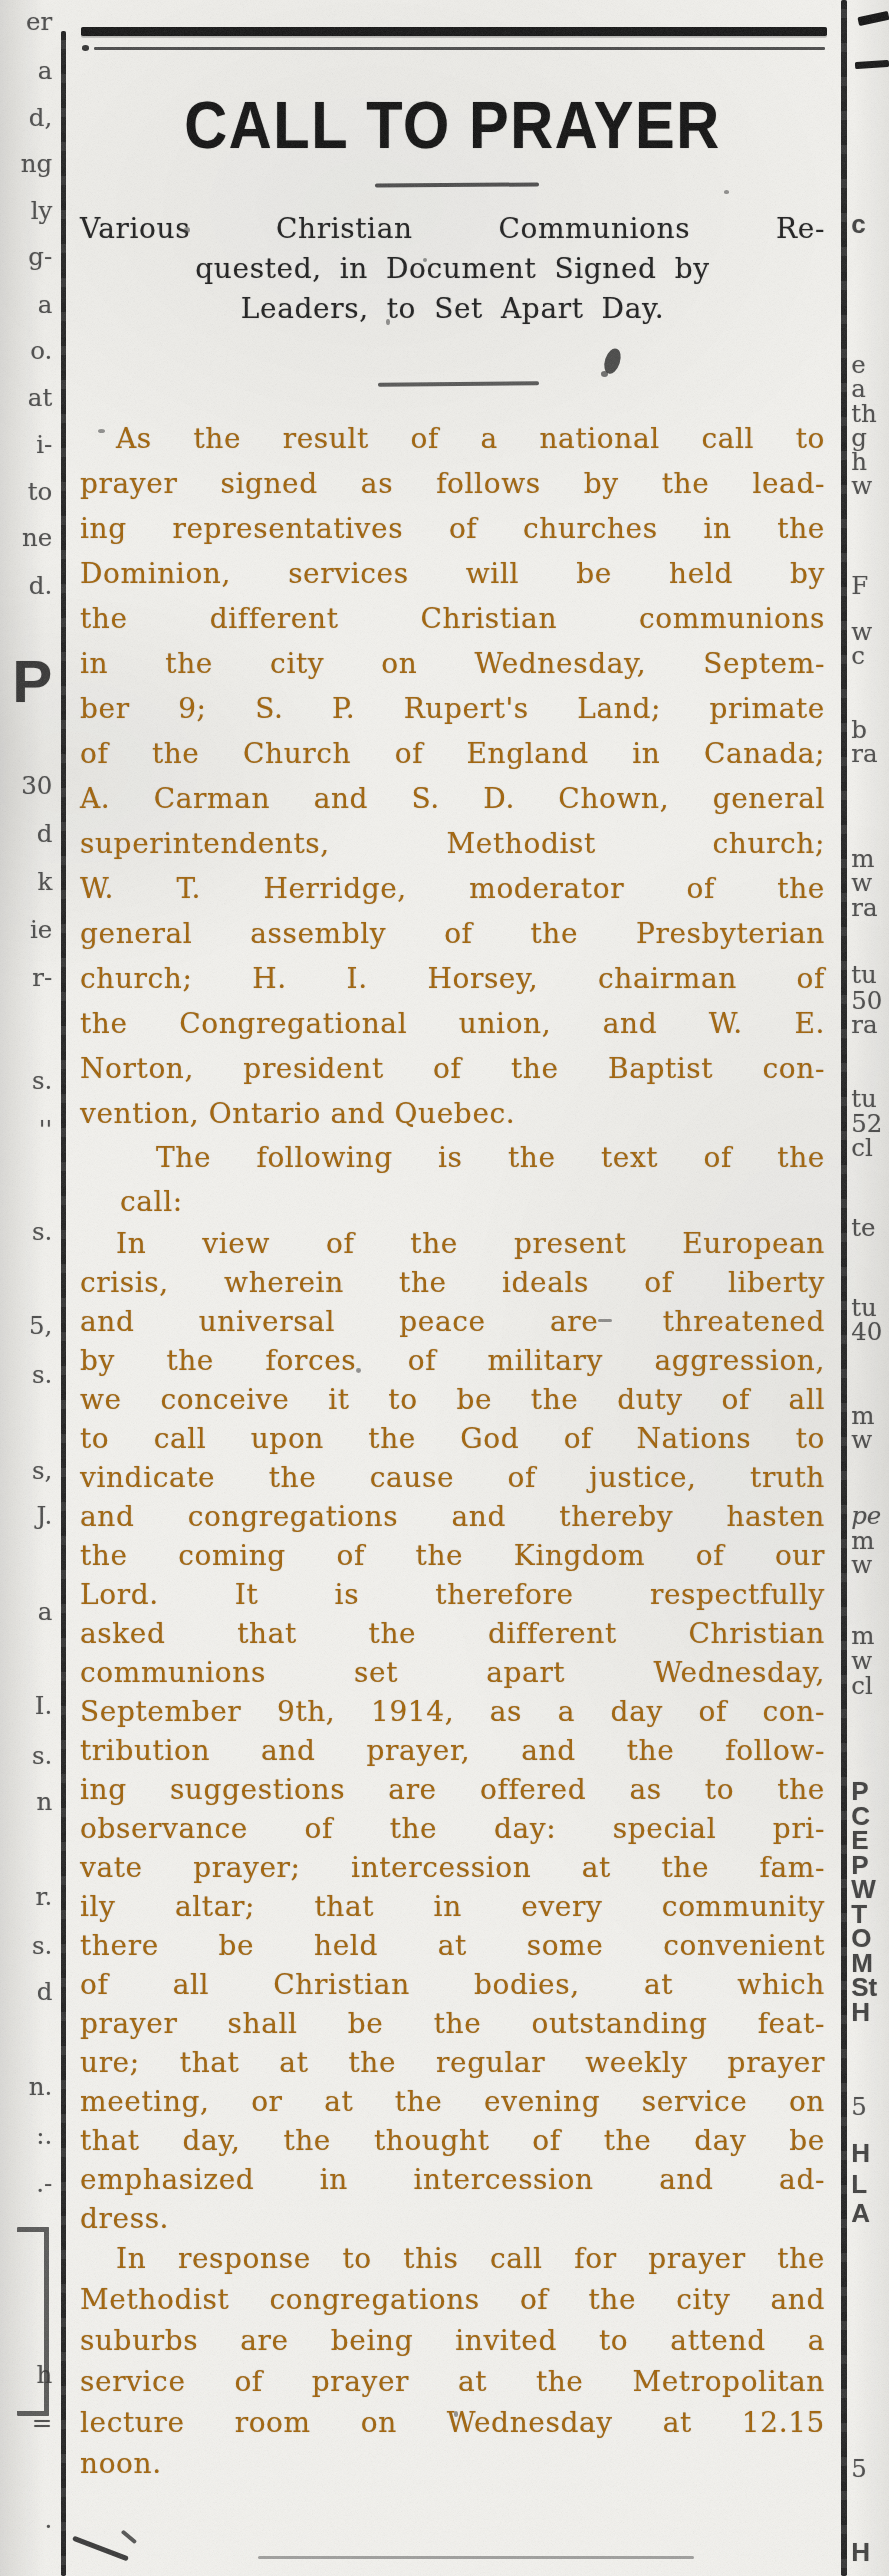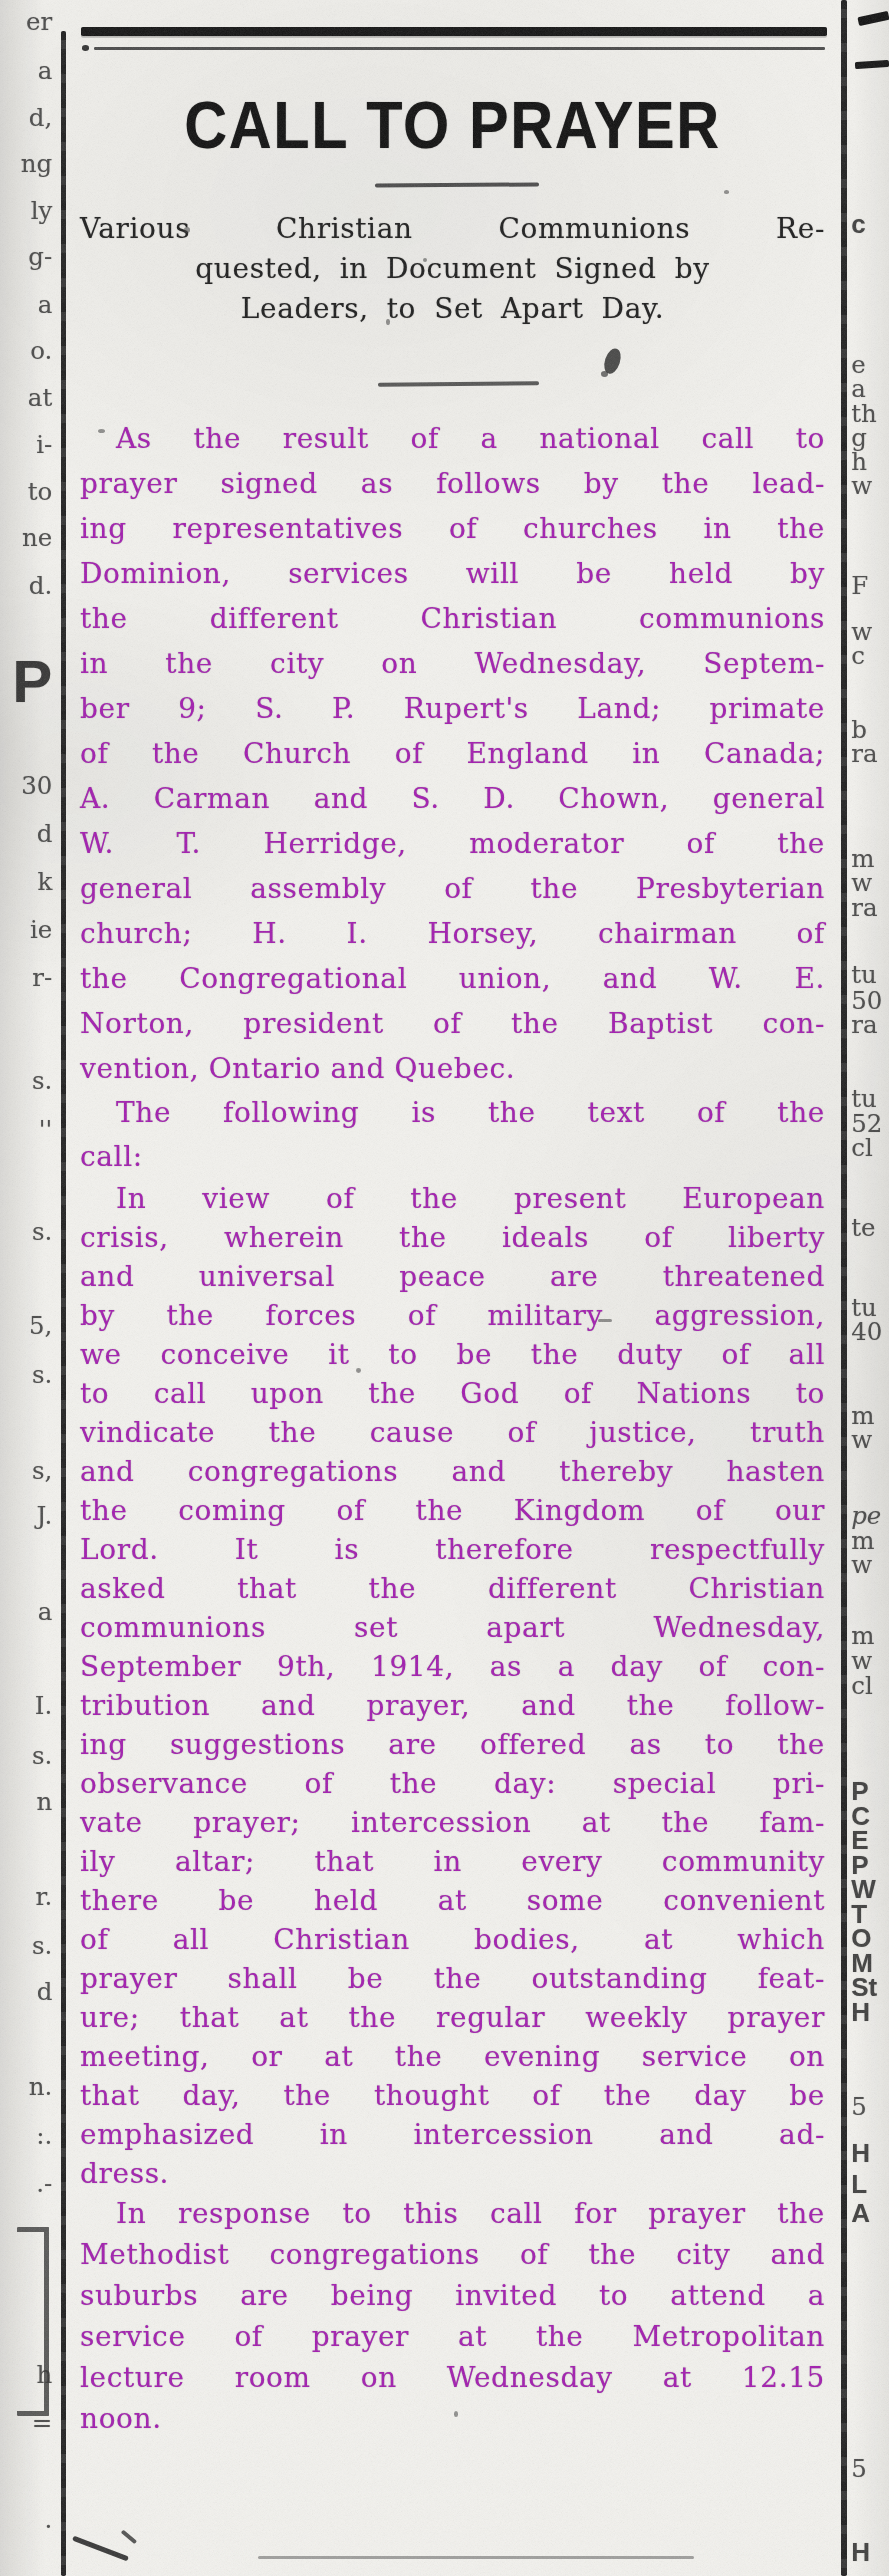--- a/index.html
+++ b/index.html
@@ -34,23 +34,23 @@
   .divider.d1{left:375px;top:183px;width:164px;transform:rotate(-0.4deg);}
   .divider.d2{left:378px;top:382px;width:161px;transform:rotate(-0.6deg);background:#454545;}
   
   .subhead{position:absolute;left:80px;width:745px;top:209px;}
   .sub-line{font-weight:normal;font-size:28px;line-height:40px;text-align:center;word-spacing:8.6px;
     color:#1d1d1d;text-shadow:0 0 1.2px rgba(0,0,0,0.35);letter-spacing:0.6px;}
   .sub-line.s0{text-align:justify;text-align-last:justify;}
   
   .article-body{position:absolute;left:80px;width:745px;top:416px;}
   .bline{font-size:28px;text-align:justify;text-align-last:justify;letter-spacing:0.6px;
-    color:#a21caf;text-shadow:0 0 1.2px rgba(0,0,0,0.32);}
+    color:#a16207;text-shadow:0 0 1.2px rgba(0,0,0,0.32);}
   .para-0 .bline{line-height:45px;}
-  .para-1 .bline{line-height:44px;}
+  .para-1 .bline{line-height:44px;margin-left:40px;}
   .para-2 .bline{line-height:39px;}
   .para-3 .bline{line-height:41px;}
   .bline.first{padding-left:36px;}
   .bline.plast{text-align-last:left;}
   
   .lmargin{position:absolute;left:0;top:0;width:56px;height:100%;}
   .rmargin{position:absolute;left:850px;top:0;width:39px;height:100%;}
   .frag{position:absolute;font-size:24.5px;line-height:24.5px;color:#2e2e2e;opacity:.85;
     text-shadow:0 0 1.2px rgba(0,0,0,0.3);white-space:nowrap;}
   .lmargin .frag{right:3.7px;}
@@ -100,20 +100,21 @@
       <div class="para para-0">
         <div class="bline first">As the result of a national call to</div>
         <div class="bline">prayer signed as follows by the lead-</div>
         <div class="bline">ing representatives of churches in the</div>
         <div class="bline">Dominion, services will be held by</div>
         <div class="bline">the different Christian communions</div>
         <div class="bline">in the city on Wednesday, Septem-</div>
         <div class="bline">ber 9; S. P. Rupert's Land; primate</div>
         <div class="bline">of the Church of England in Canada;</div>
         <div class="bline">A. Carman and S. D. Chown, general</div>
+        <div class="bline">superintendents, Methodist church;</div>
         <div class="bline">W. T. Herridge, moderator of the</div>
         <div class="bline">general assembly of the Presbyterian</div>
         <div class="bline">church; H. I. Horsey, chairman of</div>
         <div class="bline">the Congregational union, and W. E.</div>
         <div class="bline">Norton, president of the Baptist con-</div>
         <div class="bline plast">vention, Ontario and Quebec.</div>
       </div>
       <div class="para para-1">
         <div class="bline first">The following is the text of the</div>
         <div class="bline plast">call:</div>

